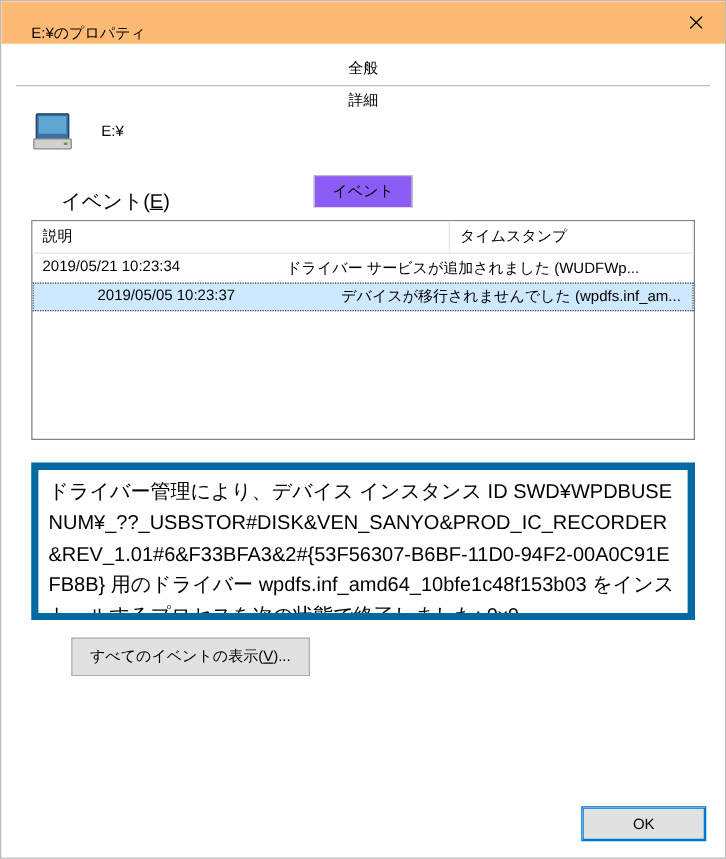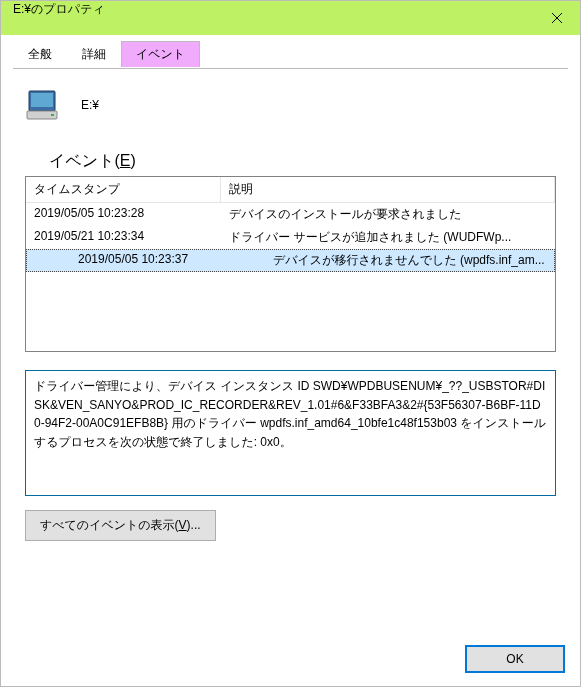--- a/index.html
+++ b/index.html
@@ -8,64 +8,66 @@
     font-family: "Yu Gothic UI", "Meiryo", "MS PGothic", sans-serif;
     font-size: 12px;
     background: #fff;
     width: 581px;
     height: 687px;
     overflow: hidden;
     border: 1px solid #bbb;
   }
   .titlebar {
     display: flex;
-    align-items: flex-start;
+    align-items: flex-end;
     height: 34px;
-    padding-left: 12px;
-    background: #bef264;
+    padding-left: 24px;
+    background: #fdba74;
   }
   .titlebar-title {
     font-size: 12px;
     flex: 1;
   }
   .close-btn {
     width: 46px;
     height: 34px;
     display: flex;
     align-items: center;
     justify-content: center;
     cursor: pointer;
   }
   .close-btn svg { width: 10px; height: 10px; }
 
   .tabstrip {
     display: flex;
-    align-items: flex-start;
+    align-items: center;
     padding: 6px 12px 0 12px;
     height: 34px;
     position: relative;
+    flex-direction: column;
   }
   .tabstrip::after {
     content: "";
     position: absolute;
     left: 12px; right: 12px; bottom: 0;
     border-bottom: 1px solid #bbb;
   }
   .tab {
     padding: 4px 14px;
     font-size: 12px;
     border: 1px solid transparent;
     border-bottom: none;
     cursor: pointer;
     position: relative;
   }
   .tab.active {
     border-color: #bbb;
-    background: #f0abfc;
+    background: #8b5cf6;
     z-index: 2;
+    margin-top: 47px;
   }
   .tab.active::after {
     content: "";
     position: absolute;
     left: 0; right: 0; bottom: -1px;
     height: 1px;
     background: #fff;
   }
 
   .content {
@@ -117,31 +119,31 @@
     text-overflow: ellipsis;
   }
   .lv-row.selected {
     background: #cde8ff;
     outline: 1px dotted #444;
     outline-offset: -1px;
     padding-left: 44px;
   }
 
   .infobox {
-    border: 1px solid #0369a1;
+    border: 6px solid #0369a1;
     background: #fff;
     height: 126px;
     padding: 6px 8px;
-    font-size: 12px;
+    font-size: 16px;
     line-height: 1.55;
     overflow-y: scroll;
     word-break: break-all;
   }
 
-  .show-all-btn-row { margin-top: 14px; }
+  .show-all-btn-row { margin-top: 14px; margin-left: 32px; }
   .btn {
     background: #e1e1e1;
     border: 1px solid #adadad;
     font-size: 12px;
     padding: 6px 14px;
     cursor: pointer;
     font-family: inherit;
   }
 
   .dialog-buttons {
@@ -192,28 +194,24 @@
     </span>
     <span class="device-name">E:¥</span>
   </div>
 
   <div class="section-label">
     <span>イベント(</span><u>E</u><span>)</span>
   </div>
 
   <div class="listview">
     <div class="lv-header">
+      <div class="lv-header-cell lv-col-desc">説明</div>
       <div class="lv-header-cell lv-col-ts">タイムスタンプ</div>
-      <div class="lv-header-cell lv-col-desc">説明</div>
     </div>
     <div id="lv-body">
-        <div class="lv-row">
-          <div class="lv-cell lv-col-ts">2019/05/05 10:23:28</div>
-          <div class="lv-cell lv-col-desc">デバイスのインストールが要求されました</div>
-        </div>
         <div class="lv-row">
           <div class="lv-cell lv-col-ts">2019/05/21 10:23:34</div>
           <div class="lv-cell lv-col-desc">ドライバー サービスが追加されました (WUDFWp...</div>
         </div>
         <div class="lv-row selected">
           <div class="lv-cell lv-col-ts">2019/05/05 10:23:37</div>
           <div class="lv-cell lv-col-desc">デバイスが移行されませんでした (wpdfs.inf_am...</div>
         </div>
       </div>
   </div>

